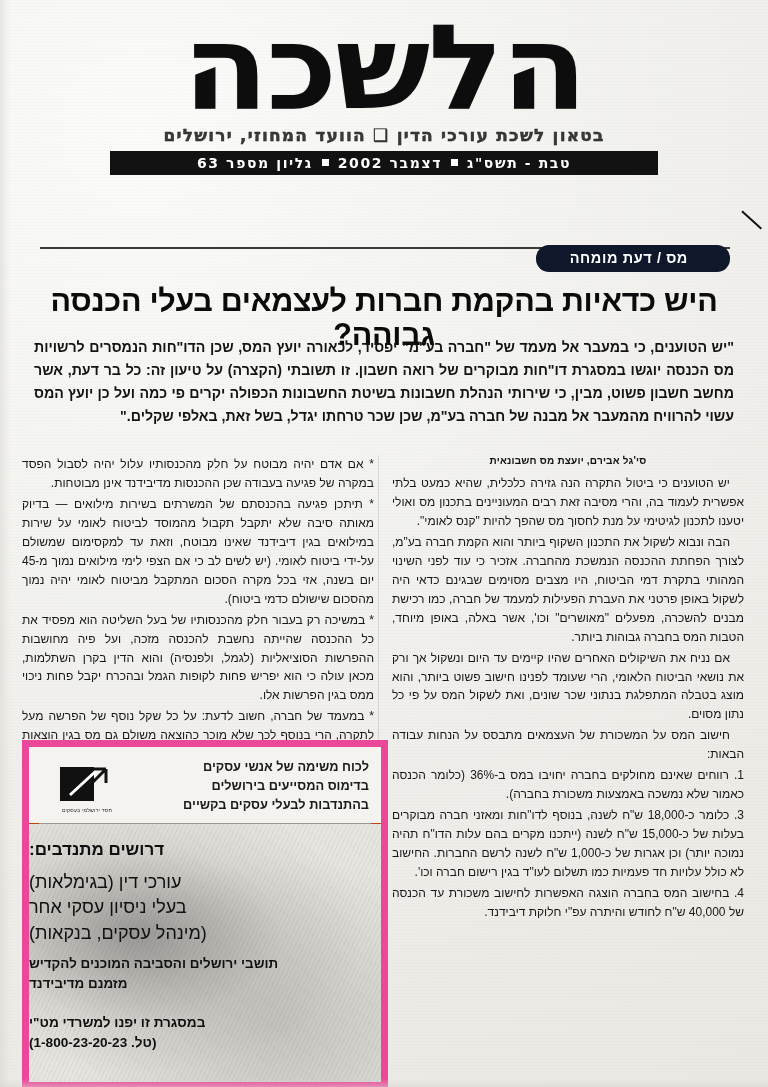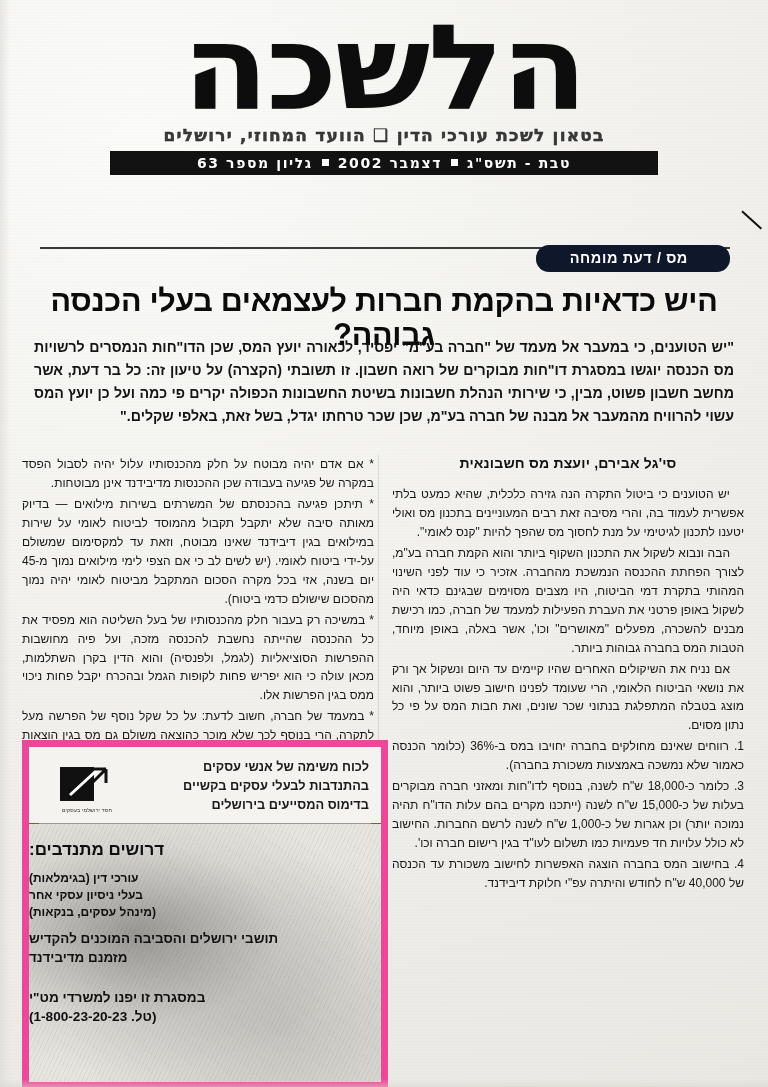--- a/index.html
+++ b/index.html
@@ -89,22 +89,22 @@
     color:#141414;
   }
   .lead p{margin:0;}
 
   
   .col{position:absolute;direction:rtl;text-align:justify;}
   .col-right{right:24px;top:455px;width:352px;}
   .col-left{left:22px;top:455px;width:352px;}
 
   .byline{
-    font-size:14px;font-weight:bold;text-align:center;
-    margin:0 0 14px 0;letter-spacing:.2px;
+    font-size:10px;font-weight:bold;text-align:center;
+    margin:0 0 8px 0;letter-spacing:.2px;
   }
   .body-p{
     margin:0 0 2px 0;
     font-size:12px;line-height:1.58;
     color:#181818;
   }
   .body-p.indent{text-indent:14px;}
   .body-p.star{text-indent:0;}
   .contd{
     margin-top:10px;font-size:12.4px;font-weight:bold;text-align:right;
@@ -137,21 +137,21 @@
     height:248px;
     direction:rtl;text-align:left;
     background:
       radial-gradient(ellipse at 30% 42%, rgba(40,40,40,.40) 0%, rgba(90,90,90,.10) 42%, rgba(255,255,255,0) 66%),
       radial-gradient(ellipse at 72% 78%, rgba(60,60,60,.20) 0%, rgba(255,255,255,0) 60%),
       repeating-linear-gradient(115deg, rgba(0,0,0,.05) 0 1px, rgba(0,0,0,0) 1px 4px),
       #e7e5df;
     padding-top:12px;
   }
   .ad-h{font-size:17px;font-weight:bold;margin:4px 0 10px;color:#0f0f0f;}
-  .ad-li{font-size:12px;font-weight:bold;line-height:1.42;color:#101010;}
+  .ad-li{font-size:18px;font-weight:normal;line-height:1.42;color:#101010;}
   .ad-note{font-size:13.4px;font-weight:bold;line-height:1.45;margin-top:8px;color:#111;}
   .ad-foot{font-size:13.6px;font-weight:bold;line-height:1.45;margin-top:20px;color:#0f0f0f;}
   .ad-divider{height:1px;background:#9a9892;margin:0 10px;}
 
   
   .edge-l{position:absolute;left:0;top:0;width:10px;height:1087px;background:linear-gradient(90deg,#d9d7d2,rgba(255,255,255,0));opacity:.55;}
   .edge-b{position:absolute;left:0;bottom:0;width:768px;height:8px;background:linear-gradient(0deg,#d7d5d0,rgba(255,255,255,0));opacity:.5;}
   .spine{position:absolute;left:378px;top:455px;width:1px;height:620px;background:rgba(0,0,0,.10);}
 </style>
 </head>
@@ -182,21 +182,22 @@
     <p>"יש הטוענים, כי במעבר אל מעמד של "חברה בע"מ" יפסיד, לכאורה יועץ המס, שכן הדו"חות הנמסרים לרשויות מס הכנסה יוגשו במסגרת דו"חות מבוקרים של רואה חשבון. זו תשובתי (הקצרה) על טיעון זה: כל בר דעת, אשר מחשב חשבון פשוט, מבין, כי שירותי הנהלת חשבונות בשיטת החשבונות הכפולה יקרים פי כמה ועל כן יועץ המס עשוי להרוויח מהמעבר אל מבנה של חברה בע"מ, שכן שכר טרחתו יגדל, בשל זאת, באלפי שקלים."</p>
   </div>
 
   <div class="spine"></div>
 
   <div class="col col-right">
     <div class="byline">סי'גל אבירם, יועצת מס חשבונאית</div>
 
     <p class="body-p indent">יש הטוענים כי ביטול התקרה הנה גזירה כלכלית, שהיא כמעט בלתי אפשרית לעמוד בה, והרי מסיבה זאת רבים המעוניינים בתכנון מס ואולי יטענו לתכנון לגיטימי על מנת לחסוך מס שהפך להיות "קנס לאומי".</p>
     <p class="body-p indent">הבה ונבוא לשקול את התכנון השקוף ביותר והוא הקמת חברה בע"מ, לצורך הפחתת ההכנסה הנמשכת מהחברה. אזכיר כי עוד לפני השינוי המהותי בתקרת דמי הביטוח, היו מצבים מסוימים שבגינם כדאי היה לשקול באופן פרטני את העברת הפעילות למעמד של חברה, כמו רכישת מבנים להשכרה, מפעלים "מאושרים" וכו', אשר באלה, באופן מיוחד, הטבות המס בחברה גבוהות ביותר.</p>
-    <p class="body-p indent">אם נניח את השיקולים האחרים שהיו קיימים עד היום ונשקול אך ורק את נושאי הביטוח הלאומי, הרי שעומד לפנינו חישוב פשוט ביותר, והוא מוצג בטבלה המתפלגת בנתוני שכר שונים, ואת חבות המס על פי כל נתון מסוים.</p>
+    <p class="body-p indent">אם נניח את השיקולים האחרים שהיו קיימים עד היום ונשקול אך ורק את נושאי הביטוח הלאומי, הרי שעומד לפנינו חישוב פשוט ביותר, והוא מוצג בטבלה המתפלגת בנתוני שכר שונים, ואת לשקול המס על פי כל נתון מסוים.</p>
+    <p class="body-p indent">חישוב המס על המשכורת של העצמאים מתבסס על הנחות עבודה הבאות:</p>
     <p class="body-p">1. רווחים שאינם מחולקים בחברה יחויבו במס ב-36% (כלומר הכנסה כאמור שלא נמשכה באמצעות משכורת בחברה).</p>
     <p class="body-p">3. כלומר כ-18,000 ש"ח לשנה, בנוסף לדו"חות ומאזני חברה מבוקרים בעלות של כ-15,000 ש"ח לשנה (ייתכנו מקרים בהם עלות הדו"ח תהיה נמוכה יותר) וכן אגרות של כ-1,000 ש"ח לשנה לרשם החברות. החישוב לא כולל עלויות חד פעמיות כמו תשלום לעו"ד בגין רישום חברה וכו'.</p>
     <p class="body-p">4. בחישוב המס בחברה הוצגה האפשרות לחישוב משכורת עד הכנסה של 40,000 ש"ח לחודש והיתרה עפ"י חלוקת דיבידנד.</p>
 
   </div>
 
   <div class="col col-left">
     <p class="body-p star">* אם אדם יהיה מבוטח על חלק מהכנסותיו עלול יהיה לסבול הפסד במקרה של פגיעה בעבודה שכן ההכנסות מדיבידנד אינן מבוטחות.</p>
     <p class="body-p star">* תיתכן פגיעה בהכנסתם של המשרתים בשירות מילואים — בדיוק מאותה סיבה שלא יתקבל תקבול מהמוסד לביטוח לאומי על שירות במילואים בגין דיבידנד שאינו מבוטח, וזאת עד למקסימום שמשולם על-ידי ביטוח לאומי. (יש לשים לב כי אם הצפי לימי מילואים נמוך מ-45 יום בשנה, אזי בכל מקרה הסכום המתקבל מביטוח לאומי יהיה נמוך מהסכום שישולם כדמי ביטוח).</p>
     <p class="body-p star">* במשיכה רק בעבור חלק מהכנסותיו של בעל השליטה הוא מפסיד את כל ההכנסה שהייתה נחשבת להכנסה מזכה, ועל פיה מחושבות ההפרשות הסוציאליות (לגמל, ולפנסיה) והוא הדין בקרן השתלמות, מכאן עולה כי הוא יפריש פחות לקופות הגמל ובהכרח יקבל פחות ניכוי ממס בגין הפרשות אלו.</p>
@@ -211,22 +212,22 @@
           <rect x="4" y="8" width="34" height="34" fill="#111"></rect>
           <path d="M14 36 L40 12" stroke="#fff" stroke-width="3" fill="none"></path>
           <path d="M30 6 L56 6 L56 32 L50 26 L36 40 L22 26 L36 12 Z" fill="#111" opacity="0"></path>
           <path d="M26 34 L50 10 M50 10 L50 24 M50 10 L36 10" stroke="#111" stroke-width="3" fill="none"></path>
           <path d="M22 30 L46 6" stroke="#fff" stroke-width="0"></path>
         </svg>
         <div class="ad-logo-cap">חסד ירושלמי בעסקים</div>
       </div>
       <div class="ad-top-text">
         <div>לכוח משימה של אנשי עסקים</div>
+        <div>בדימוס המסייעים בירושלים</div>
         <div>בהתנדבות לבעלי עסקים בקשיים</div>
-        <div>בדימוס המסייעים בירושלים</div>
       </div>
     </div>
     <div class="ad-divider"></div>
     <div class="ad-body">
       <div class="ad-h">דרושים מתנדבים:</div>
       <div class="ad-li">עורכי דין (בגימלאות)</div>
       <div class="ad-li">בעלי ניסיון עסקי אחר</div>
       <div class="ad-li">(מינהל עסקים, בנקאות)</div>
       <div class="ad-note">
         <div>תושבי ירושלים והסביבה המוכנים להקדיש</div>

